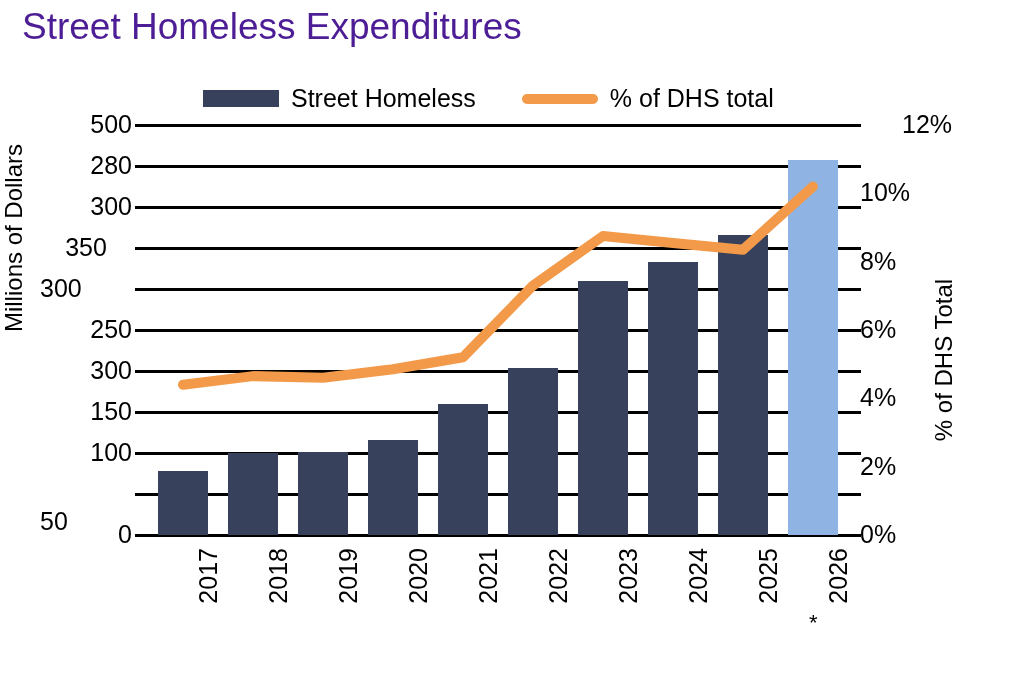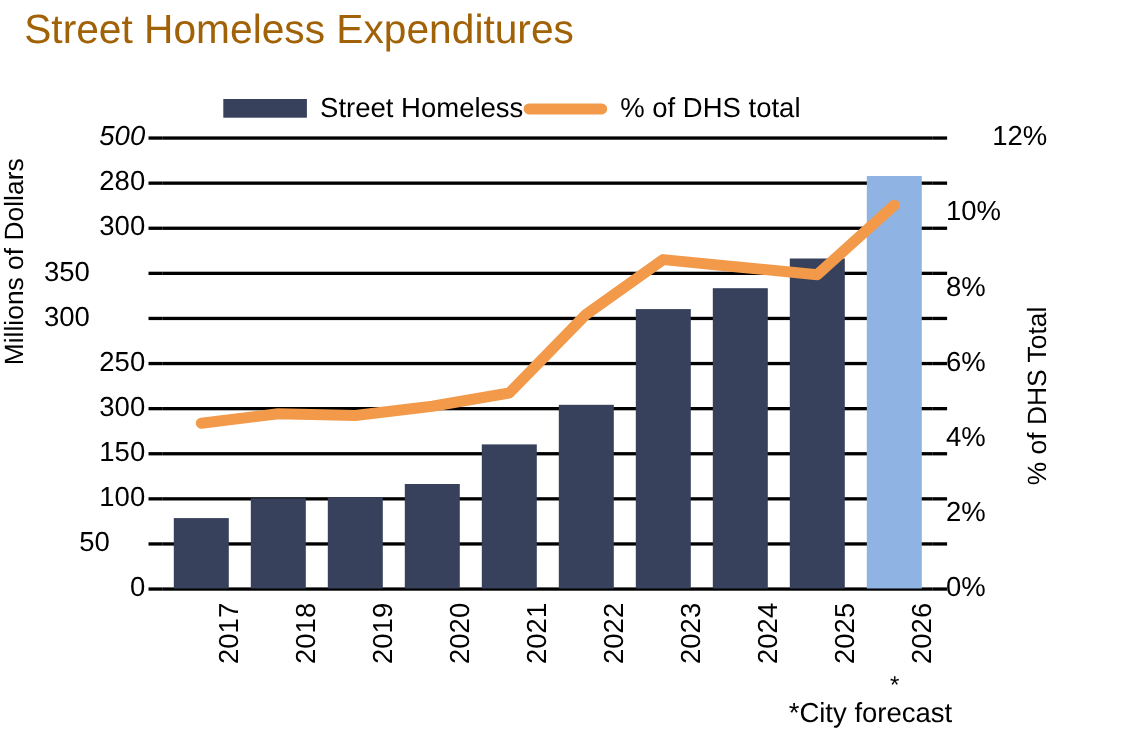--- a/index.html
+++ b/index.html
@@ -12,30 +12,31 @@
     position:relative;
   }
   #chart-root{position:absolute;inset:0;}
 
   .chart-title{
     position:absolute;
     left:22px; top:6px;
     font-size:37px;
     font-weight:400;
     letter-spacing:0px;
-    color:#a16207;
+    color:#4c1d95;
     white-space:nowrap;
   }
 
   
   .legend{
     position:absolute;
     left:203px; top:86px;
     display:flex;
     align-items:flex-end;
+    gap:46px;
     font-size:25px;
   }
   .legend-item{display:flex;align-items:center;gap:12px;white-space:nowrap;}
   .swatch-bar{width:76px;height:17px;background:#37415C;display:block;}
   .swatch-line{width:76px;height:10px;background:#F2994A;border-radius:5px;display:block;}
   .legend-label{font-size:25px;line-height:1;}
 
   
   .plot{
     position:absolute;
@@ -185,30 +186,30 @@
         <div class="bar" style="left: 569.8px; width: 50.4px; height: 300.12px;"></div>
         <div class="bar forecast" style="left: 639.8px; width: 50.4px; height: 374.74px;"></div>
       </div>
     <svg class="line-layer" id="line-layer" viewBox="0 0 700 410" preserveAspectRatio="none">
         <polyline points="35.0,259.7 105.0,251.1 175.0,252.8 245.0,244.3 315.0,232.3 385.0,160.6 455.0,111.0 525.0,117.9 595.0,124.7 665.0,61.5" fill="none" stroke="#F2994A" stroke-width="10" stroke-linecap="round" stroke-linejoin="round"></polyline>
       </svg>
   </div>
 
   <div id="labels-layer">
       <div class="ytick-label" style="top: 522px; left: 40px; width: 92px; text-align: right;">0</div>
-      <div class="ytick-label" style="top: 481px; left: 40px; width: 92px; text-align: center;">50</div>
+      <div class="ytick-label" style="top: 509px; left: 40px; width: 92px; text-align: left;">50</div>
       <div class="ytick-label" style="top: 440px; left: 40px; width: 92px; text-align: right;">100</div>
       <div class="ytick-label" style="top: 399px; left: 40px; width: 92px; text-align: right;">150</div>
       <div class="ytick-label" style="top: 358px; left: 40px; width: 92px; text-align: right;">300</div>
       <div class="ytick-label" style="top: 317px; left: 40px; width: 92px; text-align: right;">250</div>
       <div class="ytick-label" style="top: 276px; left: 40px; width: 92px; text-align: left;">300</div>
-      <div class="ytick-label" style="top: 235px; left: 40px; width: 92px; text-align: left;">350</div>
+      <div class="ytick-label" style="top: 235px; left: 40px; width: 92px; text-align: center;">350</div>
       <div class="ytick-label" style="top: 194px; left: 40px; width: 92px; text-align: right;">300</div>
       <div class="ytick-label" style="top: 153px; left: 40px; width: 92px; text-align: right;">280</div>
-      <div class="ytick-label" style="top: 112px; left: 40px; width: 92px; text-align: right; font-style: italic;">500</div>
+      <div class="ytick-label" style="top: 112px; left: 40px; width: 92px; text-align: right;">500</div>
       <div class="ytick-label" style="top: 522px; left: 860px;">0%</div>
       <div class="ytick-label" style="top: 453.667px; left: 860px;">2%</div>
       <div class="ytick-label" style="top: 385.333px; left: 860px;">4%</div>
       <div class="ytick-label" style="top: 317px; left: 860px;">6%</div>
       <div class="ytick-label" style="top: 248.667px; left: 860px;">8%</div>
       <div class="ytick-label" style="top: 180.333px; left: 860px;">10%</div>
       <div class="ytick-label" style="top: 112px; left: 860px; margin-left: 42px;">12%</div>
       <div class="xtick-label" style="left: 196px;">2017</div>
       <div class="xtick-label" style="left: 266px;">2018</div>
       <div class="xtick-label" style="left: 336px;">2019</div>
@@ -216,15 +217,14 @@
       <div class="xtick-label" style="left: 476px;">2021</div>
       <div class="xtick-label" style="left: 546px;">2022</div>
       <div class="xtick-label" style="left: 616px;">2023</div>
       <div class="xtick-label" style="left: 686px;">2024</div>
       <div class="xtick-label" style="left: 756px;">2025</div>
       <div class="xtick-label" style="left: 826px;">2026</div>
       <div class="star-mark" style="left: 809px;">*</div>
     </div>
 
 
-  <div class="forecast-note">*City forecast</div>
 
 </div>
 
 </body></html>

